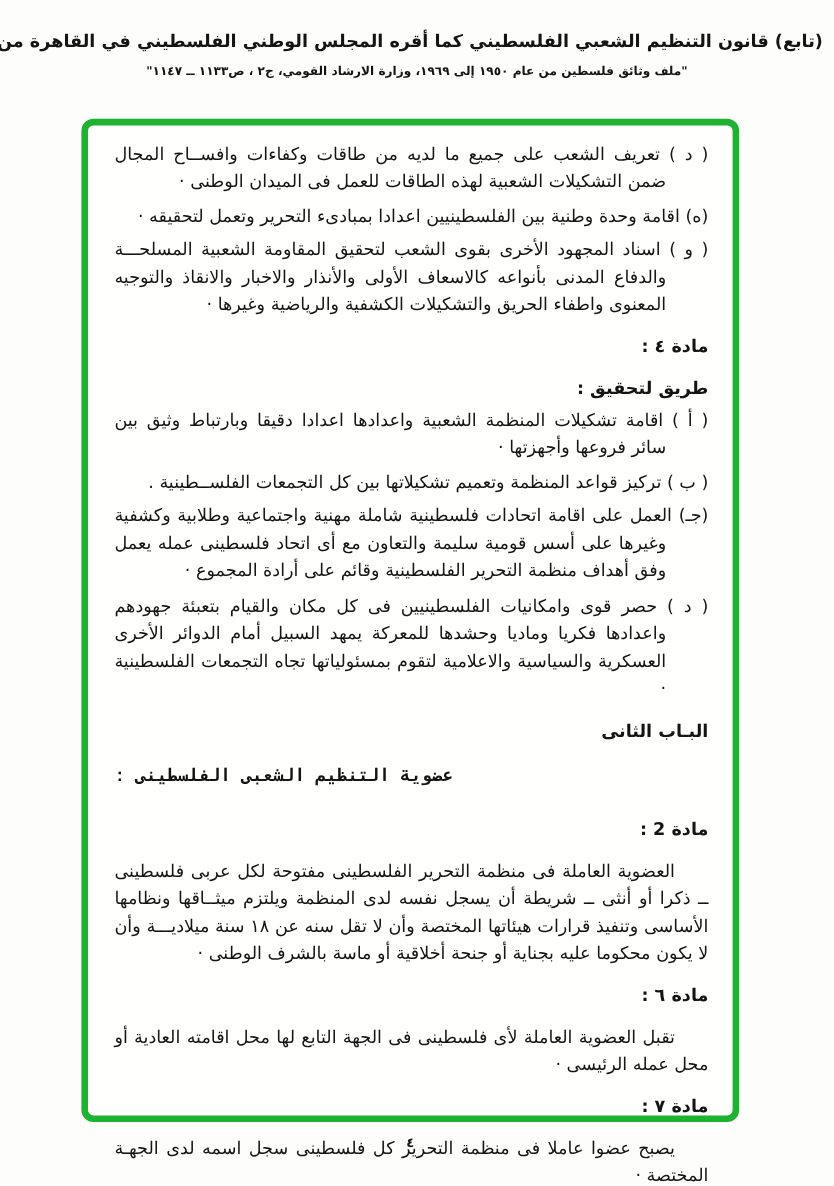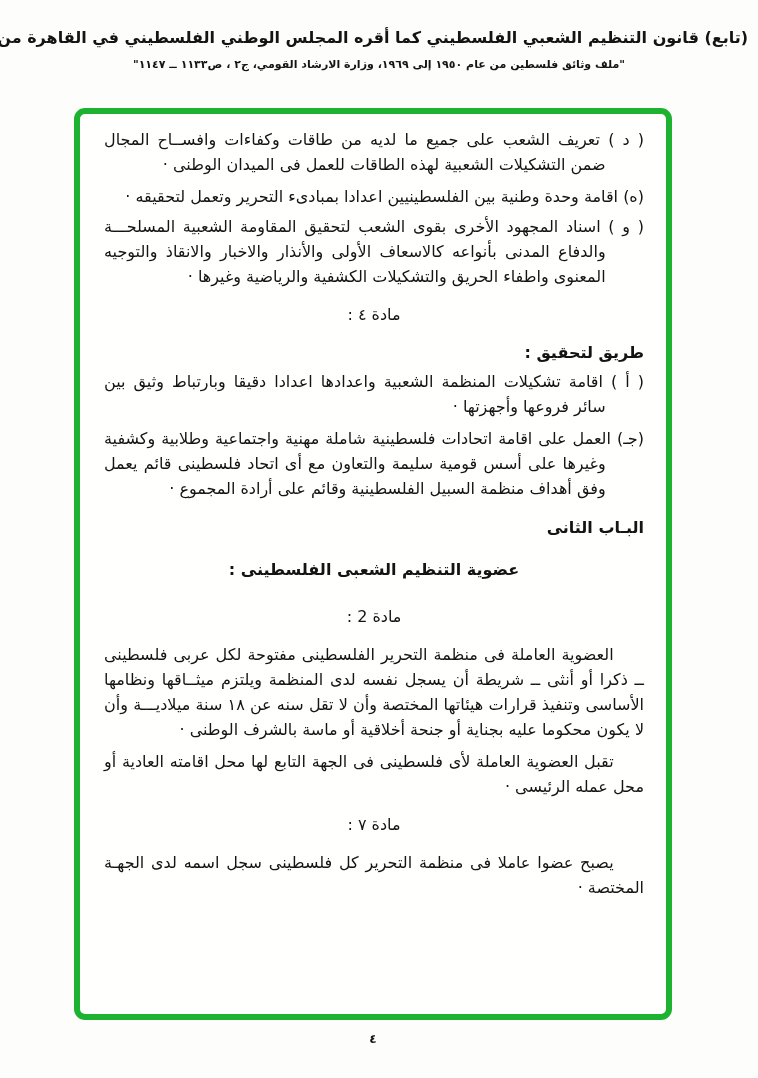--- a/index.html
+++ b/index.html
@@ -51,39 +51,40 @@
   .content-frame p { margin: 0; }
   
   .clause {
     padding-right: 2.4em;
     text-indent: -2.4em;
     margin-bottom: 7px !important;
   }
   .clause.tight { margin-bottom: 5px !important; }
   
   .article-head {
-    font-weight: normal;
+    font-weight: bold;
     margin: 13px 0 13px !important;
-    text-align: center;
+    text-align: right;
   }
   
   .section-title {
     font-weight: bold;
     margin: 0 0 4px !important;
     text-align: right;
   }
   
   .chapter-head {
     font-weight: bold;
     margin: 14px 0 17px !important;
   }
   .membership-title {
     font-weight: bold;
-    text-align: center;
+    text-align: left;
     margin: 0 0 22px !important;
+    font-family: Liberation Mono, monospace;
   }
   
   .para {
     text-indent: 1.9em;
     margin-bottom: 7px !important;
   }
   .page-number {
     position: absolute;
     left: 74px; top: 1032px;
     width: 598px;
@@ -102,25 +103,28 @@
     <div class="source-line">"ملف وثائق فلسطين من عام ١٩٥٠ إلى ١٩٦٩، وزارة الارشاد القومي، ج٢ ، ص١١٣٣ ــ ١١٤٧"</div>
   </div>
 
   <div class="content-frame" style="border-color: rgb(30, 178, 49);">
     <p class="clause">( د ) تعريف الشعب على جميع ما لديه من طاقات وكفاءات وافســاح المجال ضمن التشكيلات الشعبية لهذه الطاقات للعمل فى الميدان الوطنى ·</p>
     <p class="clause tight">(ه) اقامة وحدة وطنية بين الفلسطينيين اعدادا بمبادىء التحرير وتعمل لتحقيقه ·</p>
     <p class="clause">( و ) اسناد المجهود الأخرى بقوى الشعب لتحقيق المقاومة الشعبية المسلحـــة والدفاع المدنى بأنواعه كالاسعاف الأولى والأنذار والاخبار والانقاذ والتوجيه المعنوى واطفاء الحريق والتشكيلات الكشفية والرياضية وغيرها ·</p>
     <p class="article-head">مادة ٤ :</p>
     <p class="section-title">طريق لتحقيق :</p>
     <p class="clause">( أ ) اقامة تشكيلات المنظمة الشعبية واعدادها اعدادا دقيقا وبارتباط وثيق بين سائر فروعها وأجهزتها ·</p>
-    <p class="clause">(جـ) العمل على اقامة اتحادات فلسطينية شاملة مهنية واجتماعية وطلابية وكشفية وغيرها على أسس قومية سليمة والتعاون مع أى اتحاد فلسطينى قائم يعمل وفق أهداف منظمة السبيل الفلسطينية وقائم على أرادة المجموع ·</p>
+    <p class="clause tight">( ب ) تركيز قواعد المنظمة وتعميم تشكيلاتها بين كل التجمعات الفلســطينية .</p>
+    <p class="clause">(جـ) العمل على اقامة اتحادات فلسطينية شاملة مهنية واجتماعية وطلابية وكشفية وغيرها على أسس قومية سليمة والتعاون مع أى اتحاد فلسطينى عمله يعمل وفق أهداف منظمة التحرير الفلسطينية وقائم على أرادة المجموع ·</p>
+    <p class="clause">( د ) حصر قوى وامكانيات الفلسطينيين فى كل مكان والقيام بتعبئة جهودهم واعدادها فكريا وماديا وحشدها للمعركة يمهد السبيل أمام الدوائر الأخرى العسكرية والسياسية والاعلامية لتقوم بمسئولياتها تجاه التجمعات الفلسطينية ·</p>
     <p class="chapter-head">البـاب الثانى</p>
     <p class="membership-title">عضوية التنظيم الشعبى الفلسطينى :</p>
     <p class="article-head">مادة 2 :</p>
     <p class="para">العضوية العاملة فى منظمة التحرير الفلسطينى مفتوحة لكل عربى فلسطينى ــ ذكرا أو أنثى ــ شريطة أن يسجل نفسه لدى المنظمة ويلتزم ميثــاقها ونظامها الأساسى وتنفيذ قرارات هيئاتها المختصة وأن لا تقل سنه عن ١٨ سنة ميلاديـــة وأن لا يكون محكوما عليه بجناية أو جنحة أخلاقية أو ماسة بالشرف الوطنى ·</p>
+    <p class="article-head">مادة ٦ :</p>
     <p class="para">تقبل العضوية العاملة لأى فلسطينى فى الجهة التابع لها محل اقامته العادية أو محل عمله الرئيسى ·</p>
     <p class="article-head">مادة ٧ :</p>
     <p class="para">يصبح عضوا عاملا فى منظمة التحرير كل فلسطينى سجل اسمه لدى الجهـة المختصة ·</p>
   </div>
 
   <div class="page-number">٤</div>
 
 </div>
 
 </body></html>

